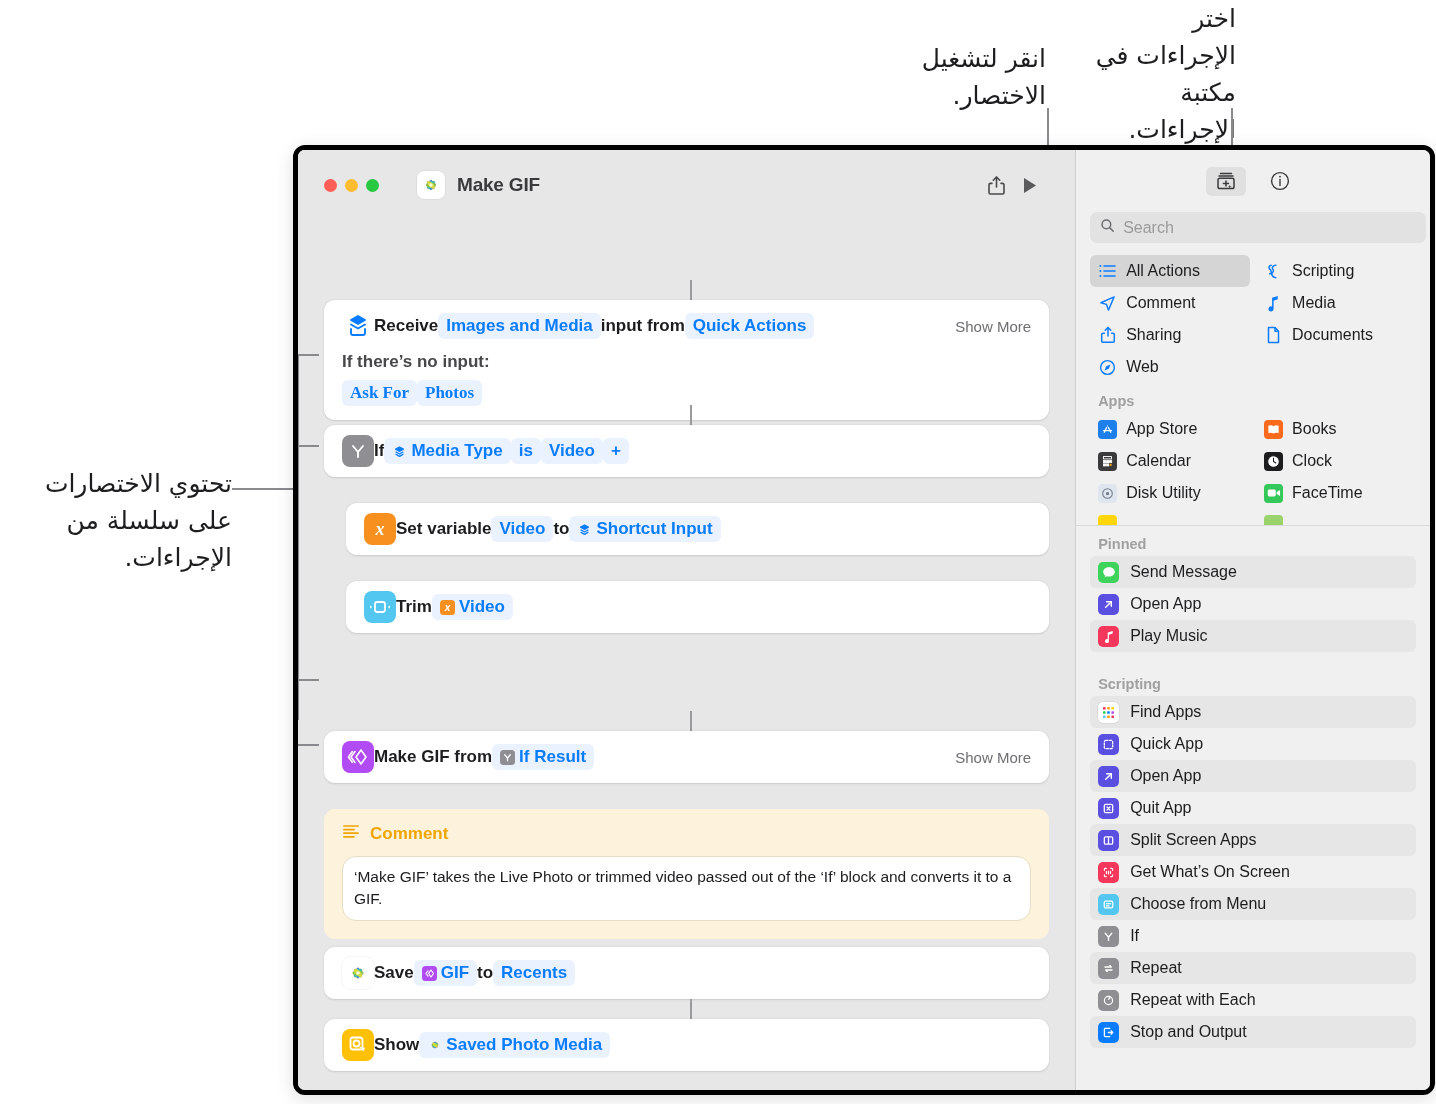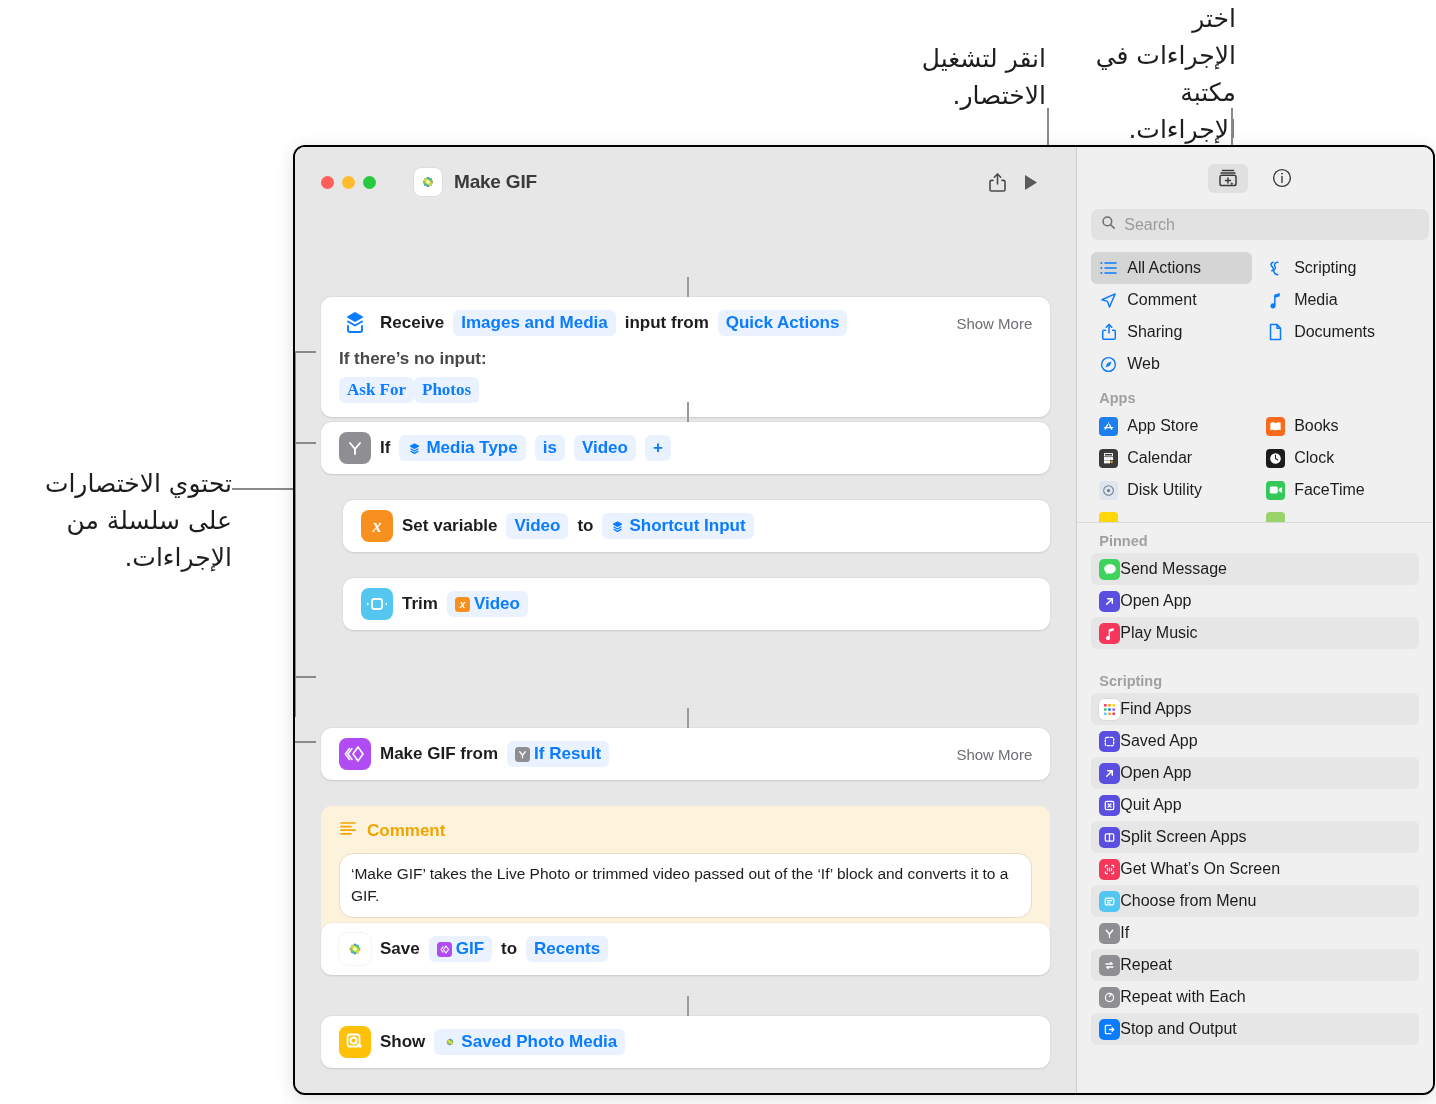--- a/index.html
+++ b/index.html
@@ -28,21 +28,21 @@
   .vline { width: 2px; }
   .hline { height: 2px; }
 
   
   #window {
     position: absolute;
     left: 293px; top: 145px;
     width: 1142px; height: 950px;
     background: #e9e9e9;
     border-radius: 12px;
-    border: 2px solid #000000;
+    border: 5px solid #000000;
     overflow: hidden;
     box-shadow: 0 4px 18px rgba(0,0,0,0.13);
     display: flex;
   }
 
   
   #editor {
     position: relative;
     width: 785px;
     height: 100%;
@@ -94,21 +94,20 @@
     position: relative;
     background: #ffffff;
     border-radius: 11px;
     box-shadow: 0 0.5px 2px rgba(0,0,0,0.13);
   }
   .row {
     display: flex;
     align-items: center;
     padding: 0 18px;
     min-height: 52px;
-    gap: 9px;
     font-size: 17px;
     font-weight: 700;
     color: #1d1d1f;
     white-space: nowrap;
   }
   .act-icon {
     width: 32px; height: 32px;
     border-radius: 8px;
     flex: 0 0 auto;
     display: flex; align-items: center; justify-content: center;
@@ -274,21 +273,21 @@
     display: flex; align-items: center; justify-content: center;
     font-size: 10px; color: #fff;
   }
   .sb-divider {
     height: 1px; background: #d9d9d9;
     margin: 0;
   }
   .clip-row { height: 16px; overflow: hidden; }
 
   .list-row {
-    display: flex; align-items: center; 
+    display: flex; align-items: center; gap: 11px;
     height: 32px;
     margin: 0 14px;
     padding: 0 8px;
     border-radius: 6px;
     font-size: 16px;
     color: #1d1d1f;
     white-space: nowrap;
   }
   .list-row.alt { background: #e6e6e6; }
   .lr-ico {
@@ -494,21 +493,21 @@
                   <path d="M2 6.6 H12"></path>
                   <path d="M2 10.2 H16"></path>
                   <path d="M2 13.8 H12"></path>
               </svg>
             </span>
             <span>Comment</span>
           </div>
           <div class="comment-body">‘Make GIF’ takes the Live Photo or trimmed video passed out of the ‘If’ block and converts it to a GIF.</div>
         </div>
 
-        <div class="card" style="position:absolute; left:26px; right:26px; top:706px;">
+        <div class="card" style="position:absolute; left:26px; right:26px; top:727px;">
           <div class="row">
             <div class="act-icon icon-photos">
               <svg width="22" height="22" viewBox="0 0 22 22">
                 <g transform="translate(11,11)">
                   <ellipse rx="2.4" ry="5.4" fill="#f6bd2a" transform="rotate(0)"></ellipse>
                   <ellipse rx="2.4" ry="5.4" fill="#f2682a" transform="rotate(45)"></ellipse>
                   <ellipse rx="2.4" ry="5.4" fill="#e8455f" transform="rotate(90)"></ellipse>
                   <ellipse rx="2.4" ry="5.4" fill="#a94fd4" transform="rotate(135)"></ellipse>
                   <ellipse rx="2.4" ry="5.4" fill="#3e8ee6" transform="rotate(180)"></ellipse>
                   <ellipse rx="2.4" ry="5.4" fill="#3fc0b0" transform="rotate(225)"></ellipse>
@@ -794,21 +793,21 @@
           </svg>
         </span>
         <span>Find Apps</span>
       </div>
       <div class="list-row">
         <span class="lr-ico" style="background:#5a4fe0;">
           <svg width="13" height="13" viewBox="0 0 14 14" fill="none" stroke="#fff" stroke-width="1.4" stroke-linecap="round" stroke-dasharray="2.2 1.6">
               <rect x="2.5" y="2.5" width="9" height="9" rx="1.6"></rect>
             </svg>
         </span>
-        <span>Saved App</span>
+        <span>Quick App</span>
       </div>
       <div class="list-row alt">
         <span class="lr-ico" style="background:#5a4fe0;">
           <svg width="13" height="13" viewBox="0 0 14 14" fill="none" stroke="#fff" stroke-width="1.6" stroke-linecap="round" stroke-linejoin="round">
               <path d="M4 10 L10 4"></path>
               <path d="M5 4 H10 V9"></path>
             </svg>
         </span>
         <span>Open App</span>
       </div>

